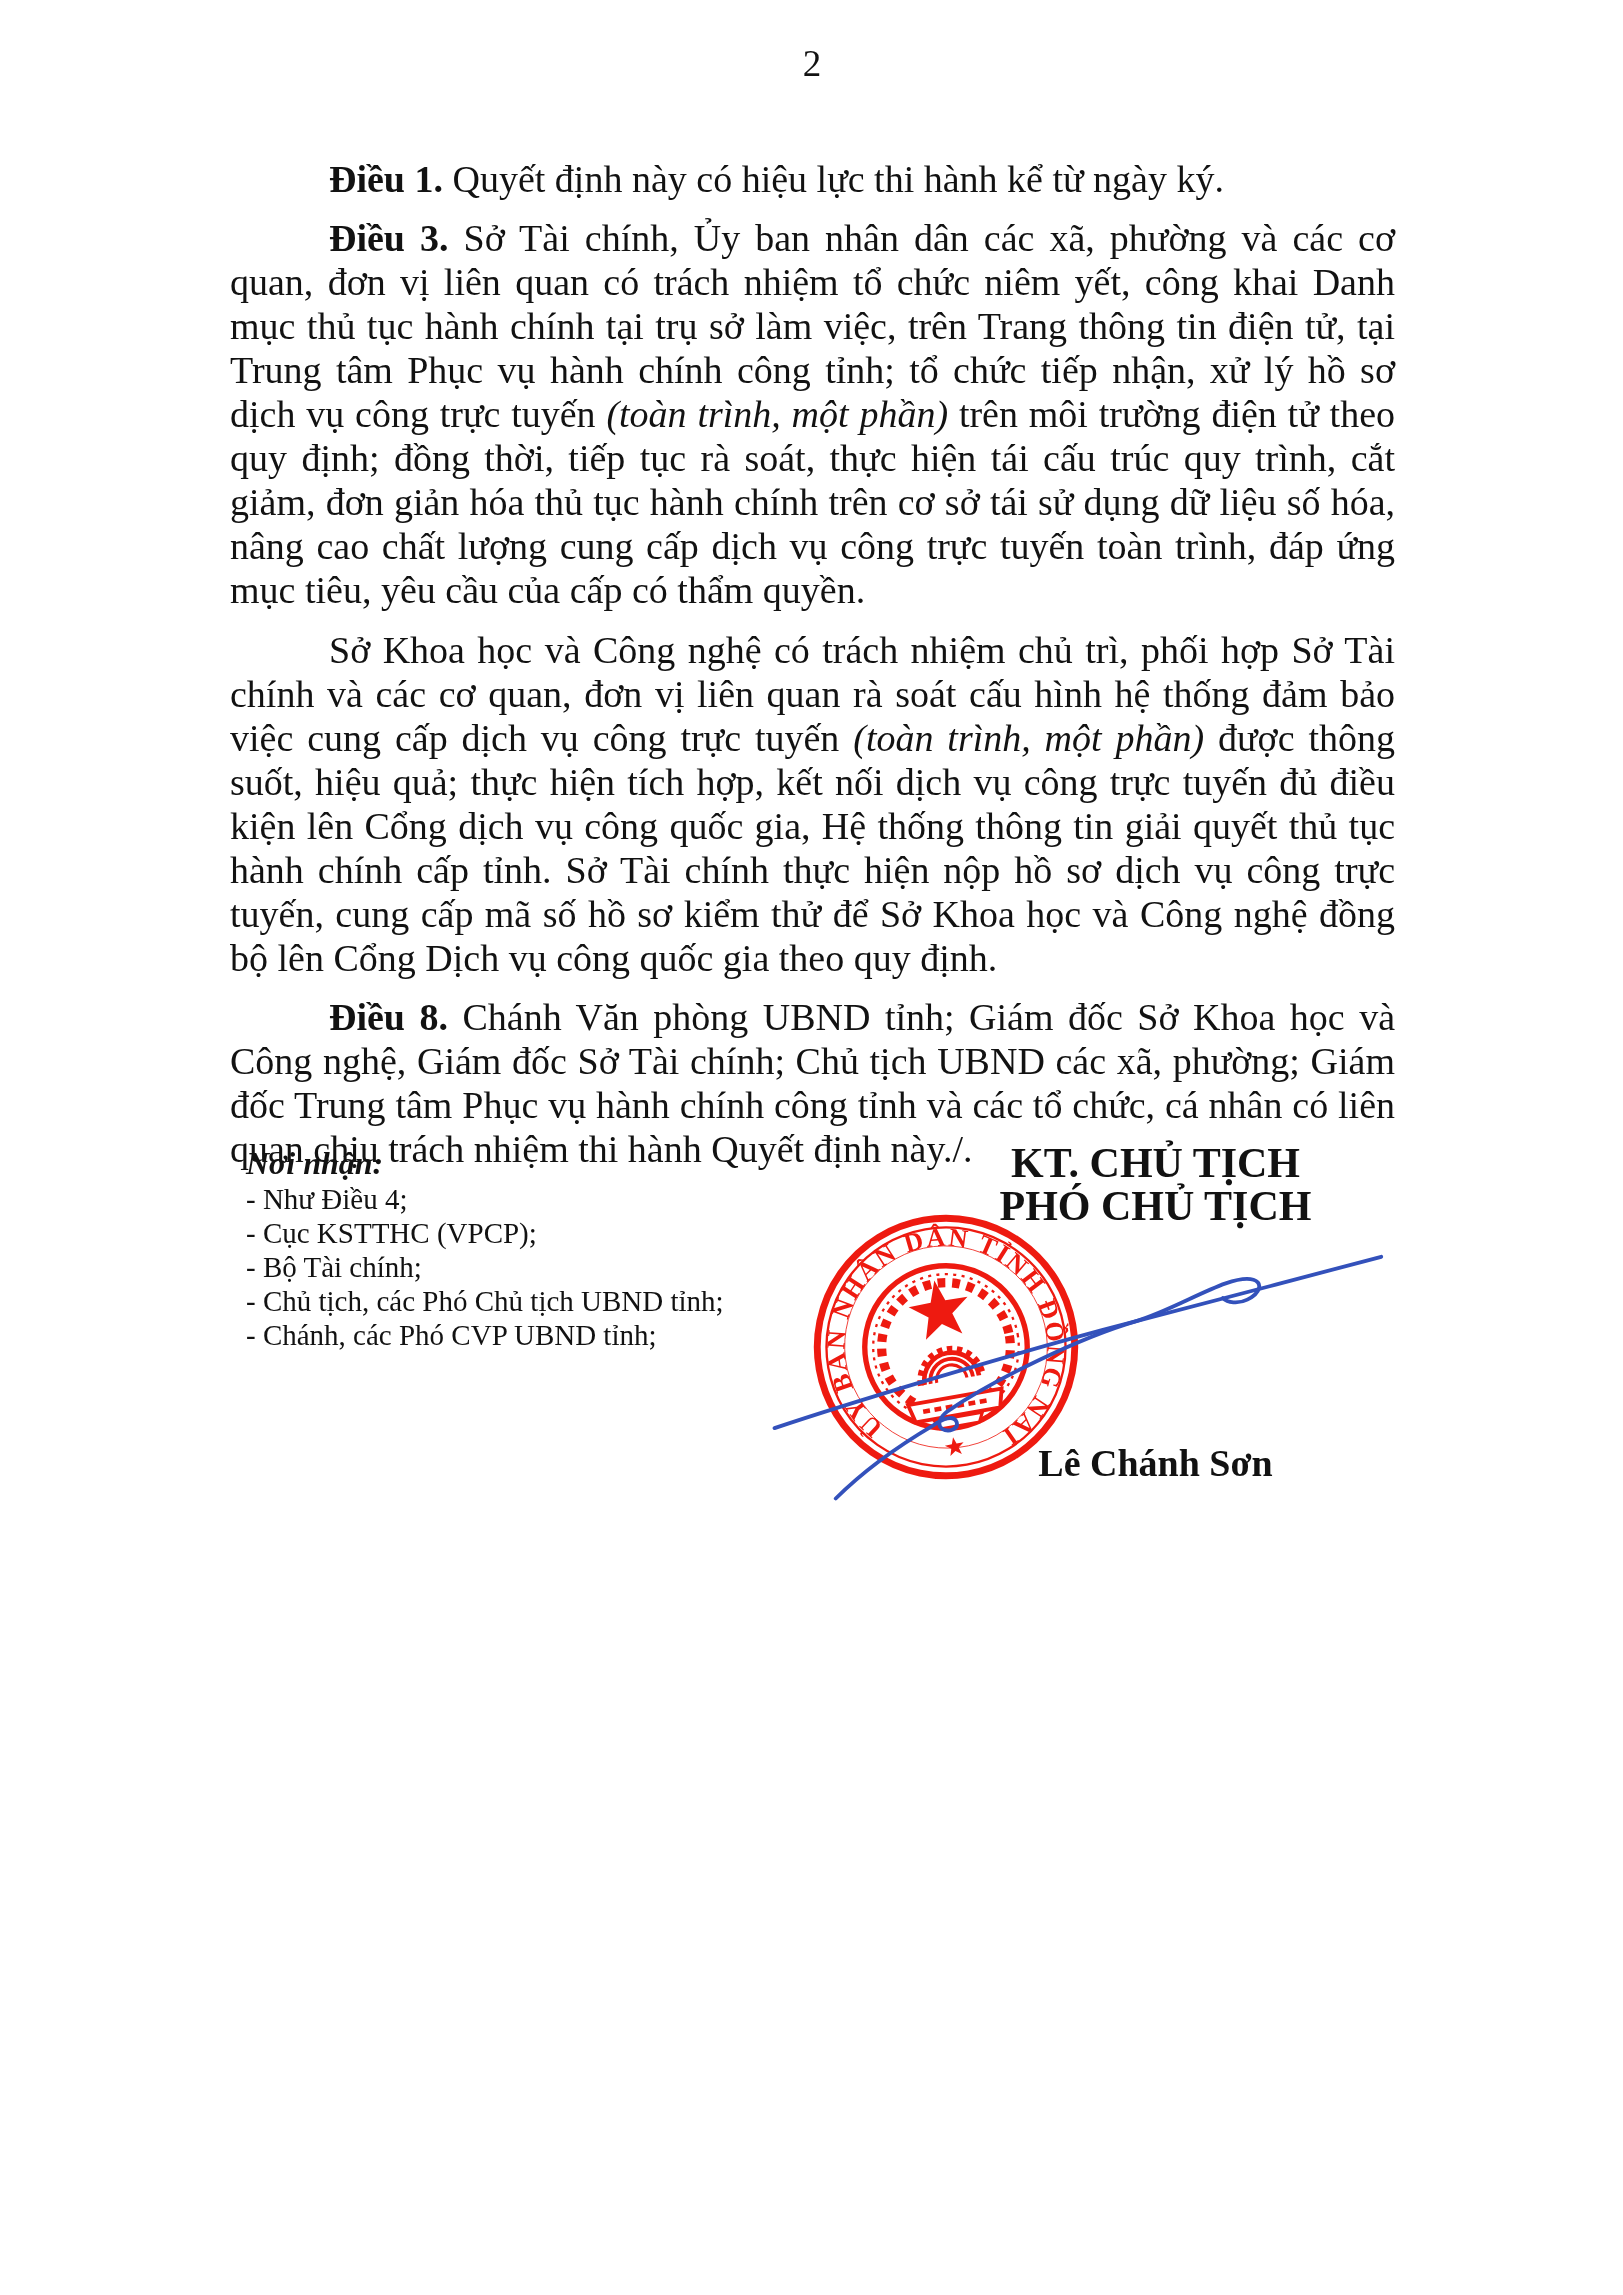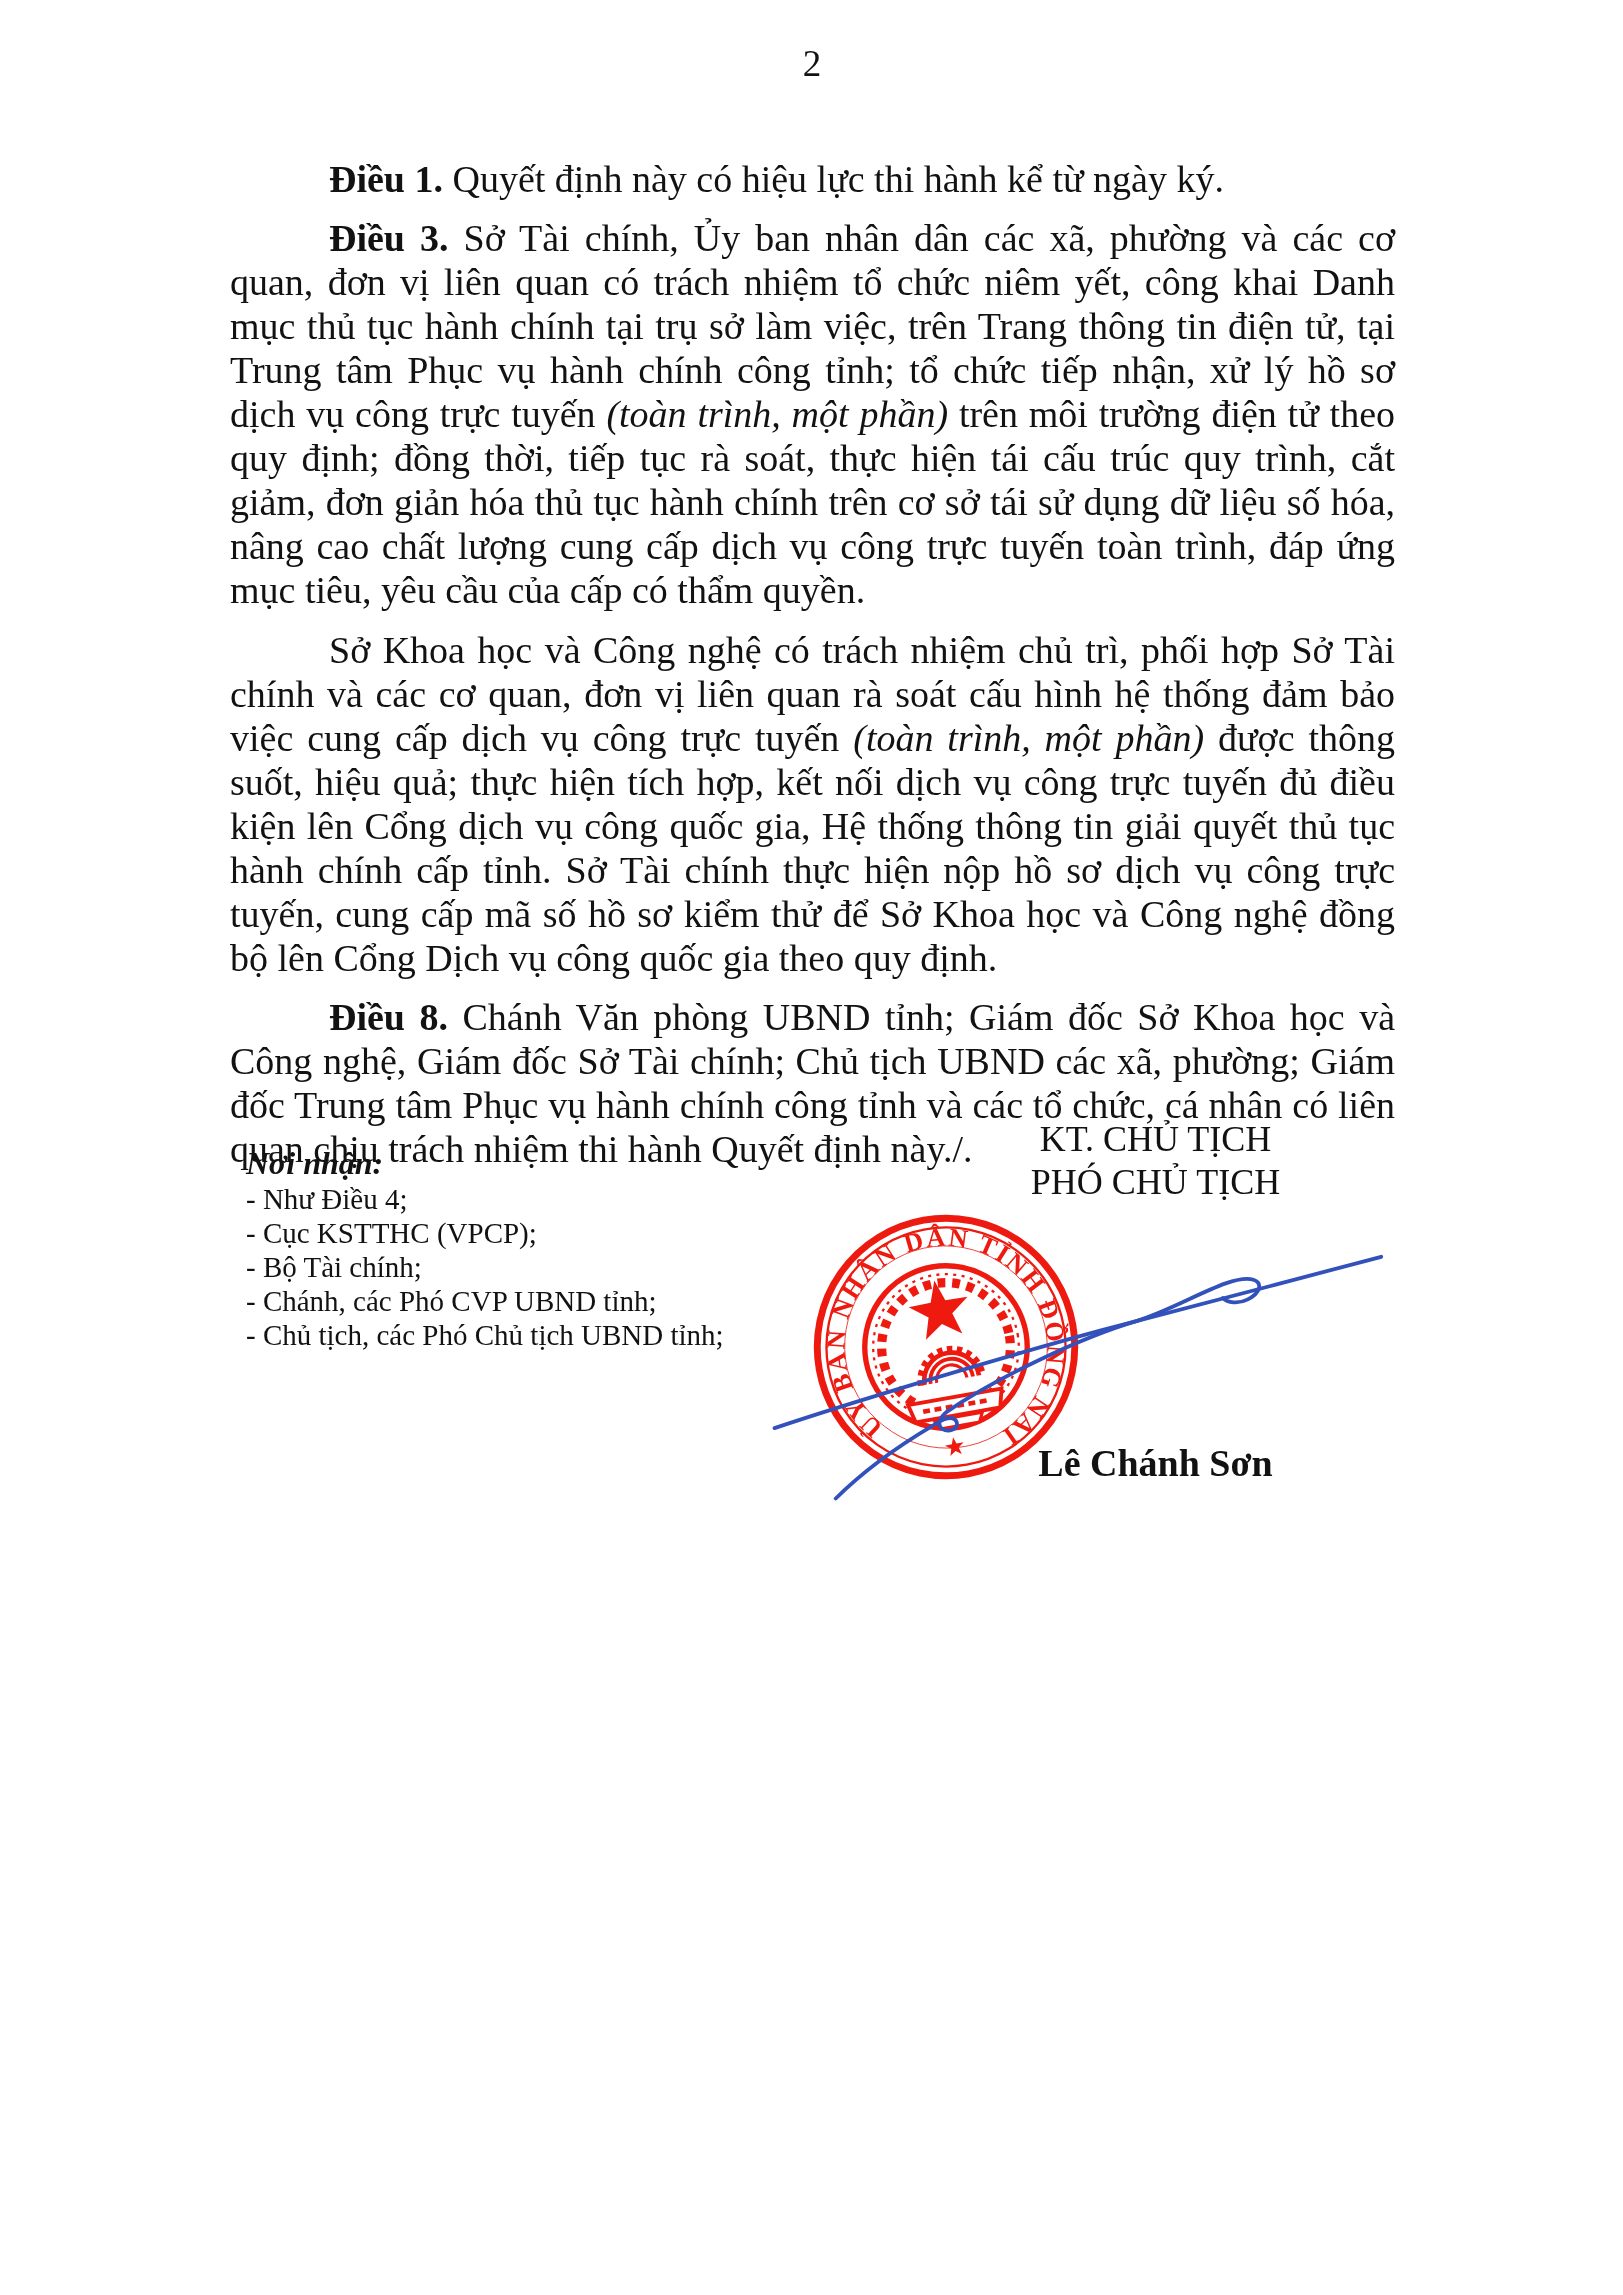--- a/index.html
+++ b/index.html
@@ -20,22 +20,22 @@
   .b{font-weight:bold;}
   .i{font-style:italic;}
   .recipients{
     position:absolute;left:246px;top:1145px;width:536px;
     font-size:29px;line-height:34px;
   }
   .recipients .label{
     font-size:32px;line-height:37px;font-weight:bold;font-style:italic;
   }
   .sign-titles{
-    position:absolute;left:880px;top:1118px;width:551px;
-    text-align:center;font-size:36px;line-height:43px;font-weight:normal;
+    position:absolute;left:880px;top:1142px;width:551px;
+    text-align:center;font-size:42px;line-height:43px;font-weight:bold;
   }
   .signer-name{
     position:absolutete;
   }
   .signer-name{
     position:absolute;left:880px;top:1442px;width:551px;
     text-align:center;font-size:38px;line-height:43px;font-weight:bold;
   }
   .seal-svg{position:absolute;left:805px;top:1206px;width:282px;height:282px;}
   .signature-svg{position:absolute;left:750px;top:1217px;width:658px;height:306px;}
@@ -54,22 +54,22 @@
       <p><span>Sở Khoa học và Công nghệ có trách nhiệm chủ trì, phối hợp Sở Tài chính và các cơ quan, đơn vị liên quan rà soát cấu hình hệ thống đảm bảo việc cung cấp dịch vụ công trực tuyến </span><span class="i">(toàn trình, một phần)</span><span> được thông suốt, hiệu quả; thực hiện tích hợp, kết nối dịch vụ công trực tuyến đủ điều kiện lên Cổng dịch vụ công quốc gia, Hệ thống thông tin giải quyết thủ tục hành chính cấp tỉnh. Sở Tài chính thực hiện nộp hồ sơ dịch vụ công trực tuyến, cung cấp mã số hồ sơ kiểm thử để Sở Khoa học và Công nghệ đồng bộ lên Cổng Dịch vụ công quốc gia theo quy định.</span></p>
       <p><span class="b">Điều 8. </span><span>Chánh Văn phòng UBND tỉnh; Giám đốc Sở Khoa học và Công nghệ, Giám đốc Sở Tài chính; Chủ tịch UBND các xã, phường; Giám đốc Trung tâm Phục vụ hành chính công tỉnh và các tổ chức, cá nhân có liên quan chịu trách nhiệm thi hành Quyết định này./.</span></p>
     </div>
 
   <div class="recipients">
     <div class="label">Nơi nhận:</div>
     <div>
         <div>- Như Điều 4;</div>
         <div>- Cục KSTTHC (VPCP);</div>
         <div>- Bộ Tài chính;</div>
+        <div>- Chủ tịch, các Phó Chủ tịch UBND tỉnh;</div>
         <div>- Chánh, các Phó CVP UBND tỉnh;</div>
-        <div>- Chủ tịch, các Phó Chủ tịch UBND tỉnh;</div>
       </div>
   </div>
 
   <div class="sign-titles">
     <div>KT. CHỦ TỊCH</div>
     <div>PHÓ CHỦ TỊCH</div>
   </div>
 
   <svg class="seal-svg" viewBox="0 0 368 368">
     <g transform="rotate(-10 184 184)" stroke="#ee1a10" fill="none">

